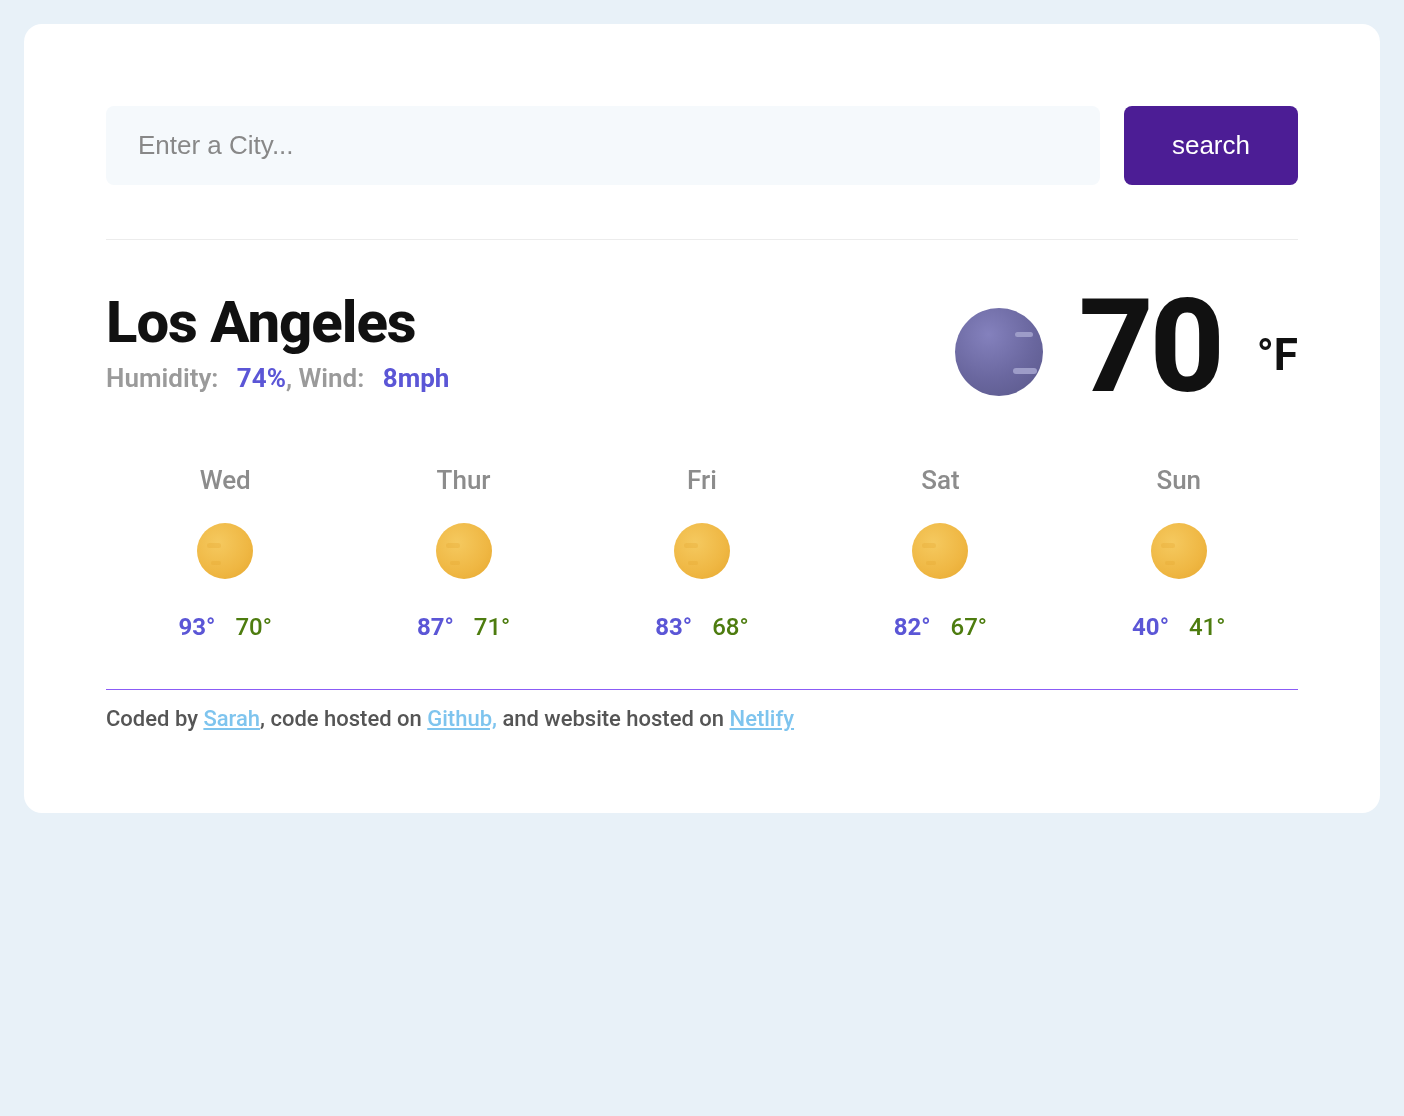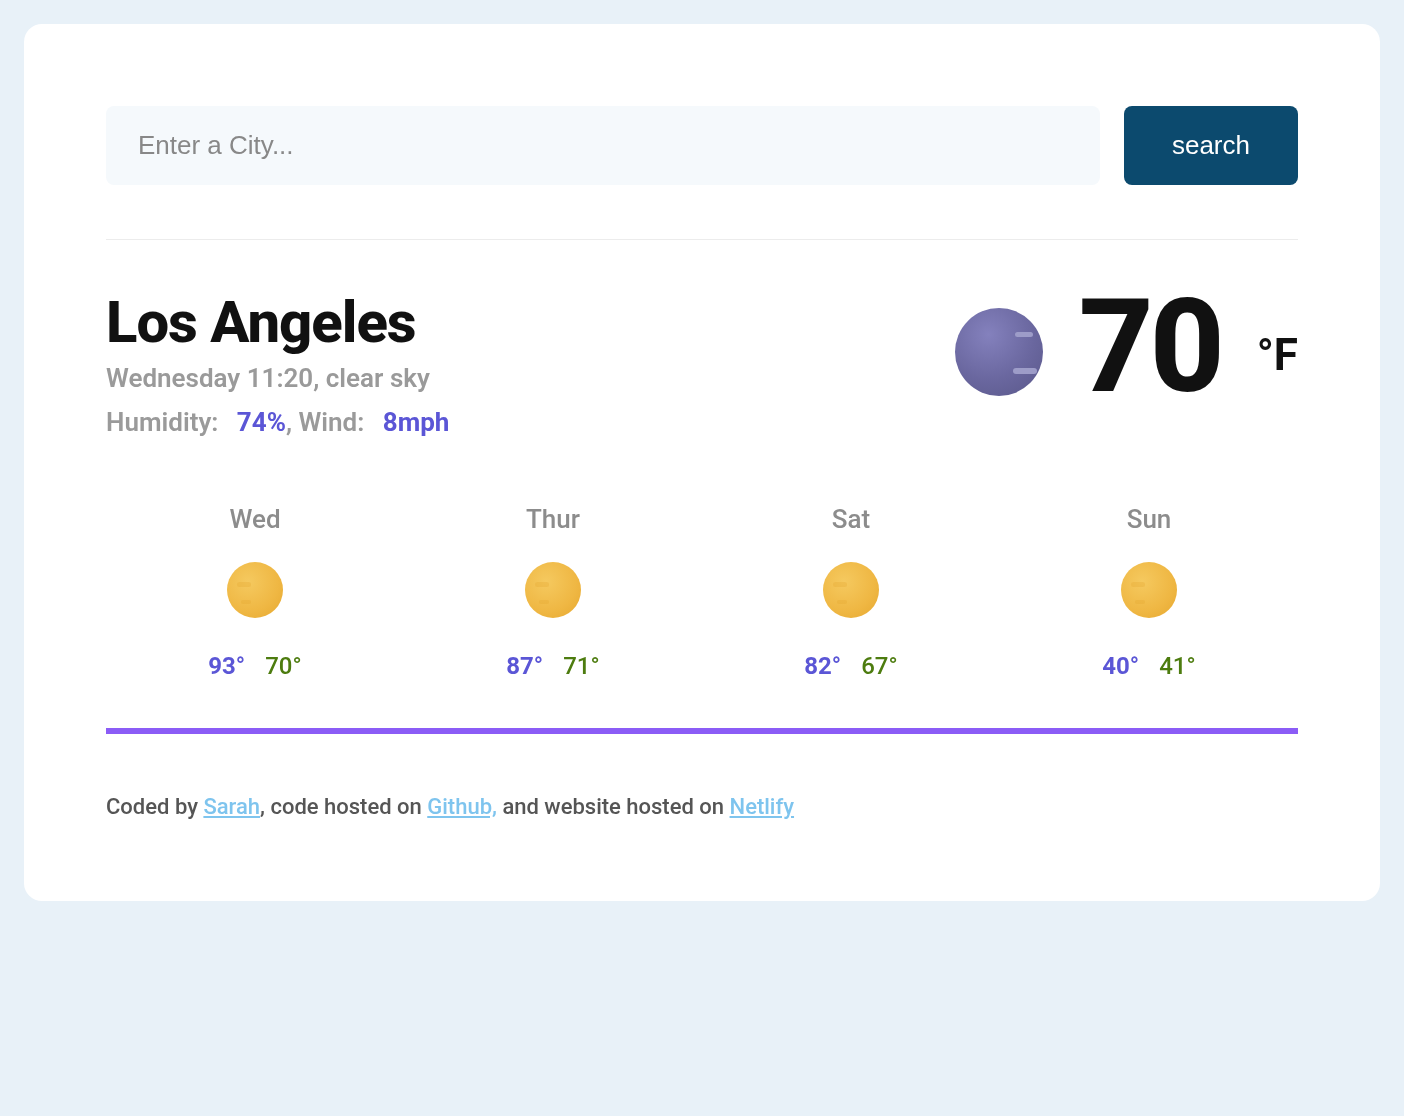--- a/index.html
+++ b/index.html
@@ -26,21 +26,21 @@
     flex: 1;
     background: #f5f9fc;
     border: none;
     border-radius: 8px;
     padding: 24px 32px;
     font-size: 26px;
     color: #333;
   }
   .search-input::placeholder { color: #888; }
   .search-btn {
-    background: #0c4a6e;
+    background: #4c1d95;
     color: #fff;
     border: none;
     border-radius: 8px;
     padding: 0 48px;
     font-size: 26px;
     font-weight: 500;
     cursor: pointer;
   }
   .current {
     display: flex;
@@ -77,22 +77,22 @@
     font-size: 44px;
     font-weight: 700;
     color: #111;
     position: relative;
     top: 8px;
   }
   .forecast {
     display: flex;
     justify-content: space-around;
     padding-bottom: 48px;
-    border-bottom: 6px solid #8b5cf6;
-    margin-bottom: 60px;
+    border-bottom: 1px solid #8b5cf6;
+    margin-bottom: 16px;
   }
   .fday { text-align: center; }
   .fday-label {
     font-size: 26px;
     color: #8c8c8c;
     font-weight: 500;
     margin-bottom: 28px;
   }
   .fday-icon { margin: 0 auto 30px; }
   .fday-temps {
@@ -142,21 +142,20 @@
 <div class="card">
 
   <div class="search-row">
     <input class="search-input" type="text" placeholder="Enter a City..." style="">
     <button class="search-btn">search</button>
   </div>
 
   <div class="current">
     <div>
       <h1 class="city-name">Los Angeles</h1>
-      <div class="info-line">Wednesday 11:20, clear sky</div>
       <div class="info-line">
         <span>Humidity:</span>
         <span class="metric-val">74%</span><span>, </span>
         <span>Wind:</span>
         <span class="metric-val">8mph</span>
       </div>
     </div>
     <div class="hero">
       <span class="moon-icon"></span>
       <span class="temp-big">70</span>
@@ -175,20 +174,28 @@
     </div>
     <div class="fday">
       <div class="fday-label">Thur</div>
       <div class="fday-icon"><span class="sun-icon"></span></div>
       <div class="fday-temps">
         <span>87°</span>
         <span class="lo">71°</span>
       </div>
     </div>
     <div class="fday">
+      <div class="fday-label">Fri</div>
+      <div class="fday-icon"><span class="sun-icon"></span></div>
+      <div class="fday-temps">
+        <span>83°</span>
+        <span class="lo">68°</span>
+      </div>
+    </div>
+    <div class="fday">
       <div class="fday-label">Sat</div>
       <div class="fday-icon"><span class="sun-icon"></span></div>
       <div class="fday-temps">
         <span>82°</span>
         <span class="lo">67°</span>
       </div>
     </div>
     <div class="fday">
       <div class="fday-label">Sun</div>
       <div class="fday-icon"><span class="sun-icon"></span></div>

